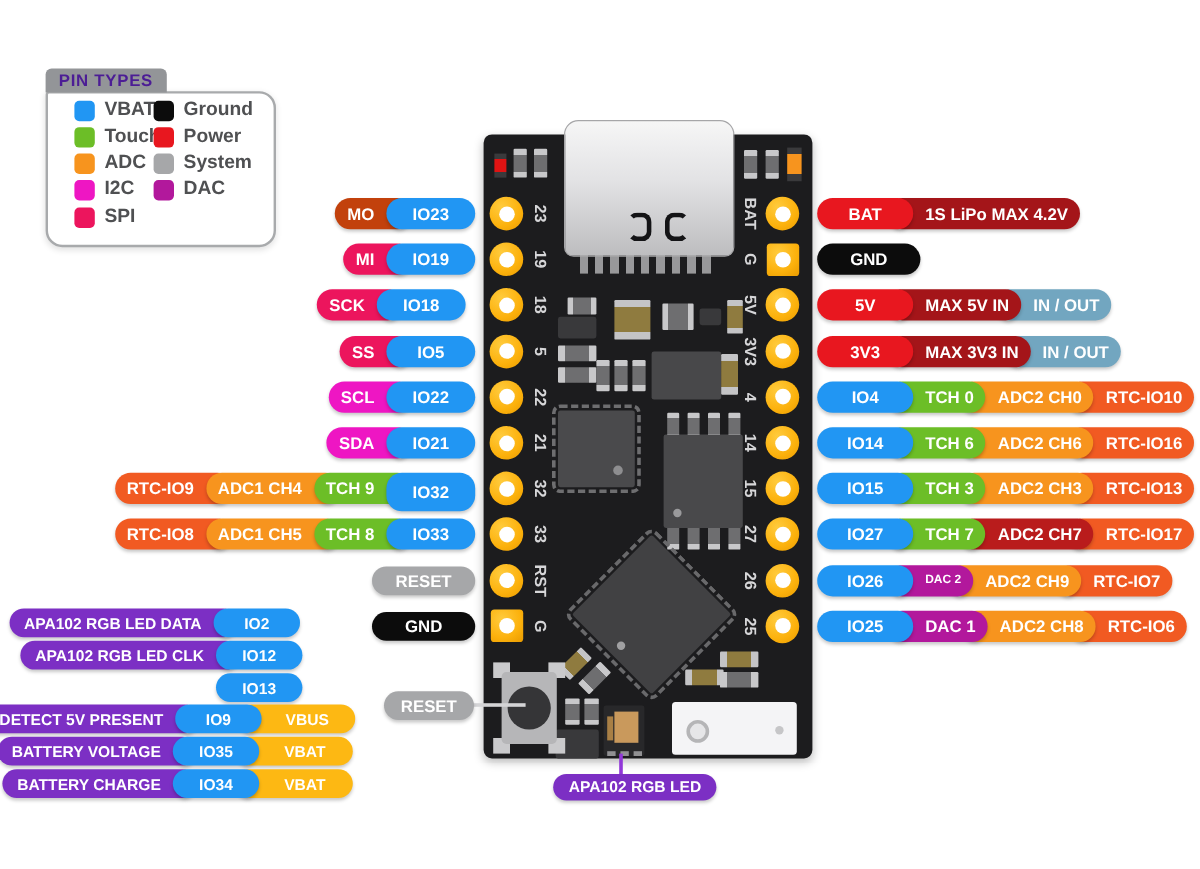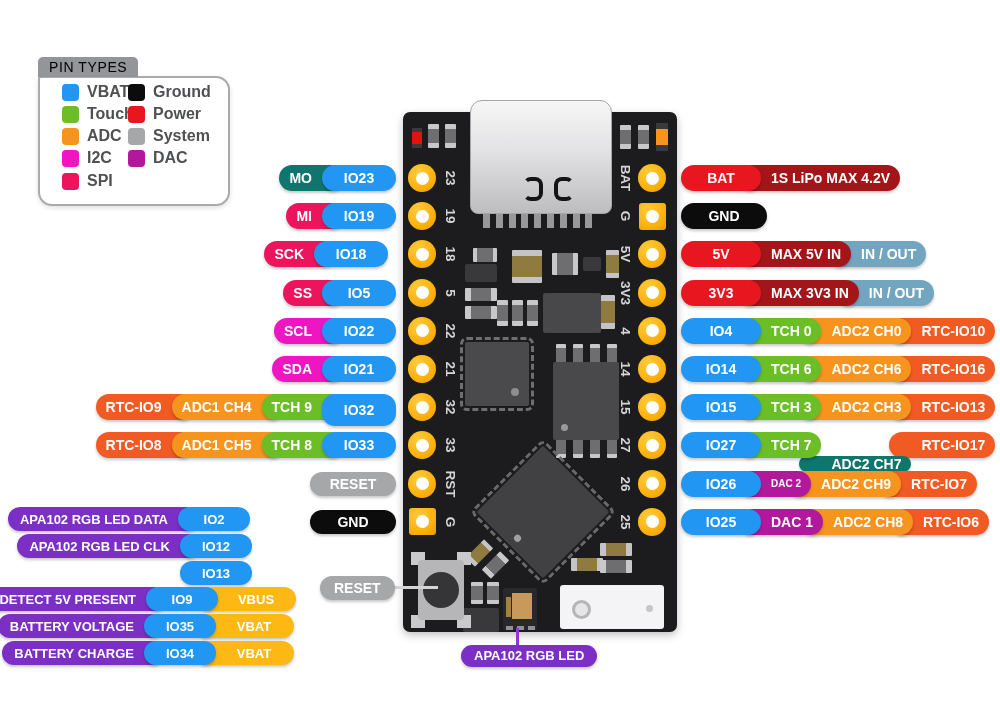--- a/index.html
+++ b/index.html
@@ -24,21 +24,21 @@
             background:repeating-linear-gradient(90deg,#98989A 0 7px,rgba(0,0,0,0) 7px 12.8px);}
   
   .prow{position:absolute;display:flex;z-index:5;}
   .pill{position:relative;display:flex;align-items:center;justify-content:center;color:#fff;
         font-weight:bold;white-space:nowrap;box-shadow:0 2px 3px rgba(0,0,0,.22);}
   
   .legend-box{position:absolute;left:38px;top:76px;width:188px;height:126px;background:#fff;
               border:2px solid #A8AAAC;border-radius:3px 14px 14px 14px;z-index:2;
               box-shadow:0 2px 5px rgba(0,0,0,.12);}
   .legend-tab{position:absolute;left:38px;top:57px;height:20px;line-height:20px;padding:0 11px;
-              background:#939598;color:#000000;font-weight:normal;font-size:14px;letter-spacing:.6px;
+              background:#939598;color:#4c1d95;font-weight:bold;font-size:14px;letter-spacing:.6px;
               border-radius:5px 5px 0 0;z-index:3;}
   .legend-sw{position:absolute;width:17px;height:17px;border-radius:4px;z-index:3;}
   .legend-lb{position:absolute;height:18px;line-height:18px;font-size:16px;font-weight:bold;color:#4F5052;z-index:3;}
   
   .hole{position:absolute;z-index:3;background:radial-gradient(circle at 35% 30%,#FFCB3D,#FCB10C 60%,#E89A00);}
   .hole-in{position:absolute;background:#fff;border-radius:50%;}
   .silk{position:absolute;z-index:3;color:#D6D6D8;font-size:13.5px;font-weight:bold;white-space:nowrap;
         transform:translate(-50%,-50%) rotate(90deg);}
   .callout-pill{position:absolute;z-index:5;color:#fff;font-weight:bold;box-shadow:0 2px 3px rgba(0,0,0,.22);}
   .line{position:absolute;z-index:4;}
@@ -150,21 +150,21 @@
   <div class="usb-body">
     <div class="usb-clip" style="left:52px;top:76px;border-left-color:transparent;"></div>
     <div class="usb-clip" style="left:83px;top:76px;border-right-color:transparent;"></div>
   </div>
 
   <div class="line" style="left:388px;top:586px;width:50px;height:3px;background:#D4D4D6;"></div>
   <div class="callout-pill" style="left: 320px; top: 576px; height: 24px; line-height: 24px; padding: 0px 14px; border-radius: 12px; font-size: 14px; background: rgb(166, 167, 169);">RESET</div>
   <div class="line" style="left:516px;top:628px;width:3px;height:18px;background:#9137D8;"></div>
   <div class="callout-pill" style="left: 461px; top: 645px; height: 22px; line-height: 22px; padding: 0px 13px; border-radius: 11px; font-size: 13px; background: rgb(124, 47, 196);">APA102 RGB LED</div>
 <div class="prow" style="top: 165px; right: 604px;">
-      <div class="pill" style="background: #0f766e; height: 26px; border-radius: 13px; font-size: 14px; z-index: 1; padding: 0px 32px 0px 10px;">MO</div>
+      <div class="pill" style="background: #c2410c; height: 26px; border-radius: 13px; font-size: 14px; z-index: 1; padding: 0px 32px 0px 10px;">MO</div>
       <div class="pill" style="background: rgb(33, 150, 243); height: 26px; border-radius: 13px; font-size: 14px; margin-left: -22px; z-index: 2; padding: 0px 12px; min-width: 50px;">IO23</div>
     </div>
     <div class="prow" style="top: 203.2px; right: 604px; justify-content: center;">
       <div class="pill" style="background: rgb(236, 21, 93); height: 26px; border-radius: 13px; font-size: 14px; z-index: 1; padding: 0px 32px 0px 10px;">MI</div>
       <div class="pill" style="background: rgb(33, 150, 243); height: 26px; border-radius: 13px; font-size: 14px; margin-left: -22px; z-index: 2; padding: 0px 12px; min-width: 50px;">IO19</div>
     </div>
     <div class="prow" style="top: 241.4px; right: 612px; align-items: flex-end;">
       <div class="pill" style="background: rgb(236, 21, 93); height: 26px; border-radius: 13px; font-size: 14px; z-index: 1; padding: 0px 32px 0px 10px;">SCK</div>
       <div class="pill" style="background: rgb(33, 150, 243); height: 26px; border-radius: 13px; font-size: 14px; margin-left: -22px; z-index: 2; padding: 0px 12px; min-width: 50px;">IO18</div>
     </div>
@@ -229,21 +229,21 @@
     </div>
     <div class="prow" style="top: 394.2px; left: 681px;">
       <div class="pill" style="background: rgb(33, 150, 243); height: 26px; border-radius: 13px; font-size: 14px; z-index: 4; padding: 0px 12px; min-width: 56px;">IO15</div>
       <div class="pill" style="background: rgb(108, 190, 39); height: 26px; border-radius: 13px; font-size: 14px; margin-left: -22px; z-index: 3; padding: 0px 10px 0px 32px;">TCH 3</div>
       <div class="pill" style="background: rgb(247, 148, 30); height: 26px; border-radius: 13px; font-size: 14px; margin-left: -22px; z-index: 2; padding: 0px 10px 0px 32px;">ADC2 CH3</div>
       <div class="pill" style="background: rgb(241, 90, 34); height: 26px; border-radius: 13px; font-size: 14px; margin-left: -22px; z-index: 1; padding: 0px 10px 0px 32px;">RTC-IO13</div>
     </div>
     <div class="prow" style="top: 432.4px; left: 681px;">
       <div class="pill" style="background: rgb(33, 150, 243); height: 26px; border-radius: 13px; font-size: 14px; z-index: 4; padding: 0px 12px; min-width: 56px;">IO27</div>
       <div class="pill" style="background: rgb(108, 190, 39); height: 26px; border-radius: 13px; font-size: 14px; margin-left: -22px; z-index: 3; padding: 0px 10px 0px 32px;">TCH 7</div>
-      <div class="pill" style="background: #0f766e; height: 16px; border-radius: 13px; font-size: 14px; margin-left: -22px; z-index: 2; padding: 0px 10px 0px 32px; margin-top: 24px;">ADC2 CH7</div>
+      <div class="pill" style="background: #b91c1c; height: 26px; border-radius: 13px; font-size: 14px; margin-left: -22px; z-index: 2; padding: 0px 10px 0px 32px;">ADC2 CH7</div>
       <div class="pill" style="background: rgb(241, 90, 34); height: 26px; border-radius: 13px; font-size: 14px; margin-left: -22px; z-index: 1; padding: 0px 10px 0px 32px;">RTC-IO17</div>
     </div>
     <div class="prow" style="top: 470.6px; left: 681px;">
       <div class="pill" style="background: rgb(33, 150, 243); height: 26px; border-radius: 13px; font-size: 14px; z-index: 4; padding: 0px 12px; min-width: 56px;">IO26</div>
       <div class="pill" style="background: rgb(178, 24, 156); height: 26px; border-radius: 13px; font-size: 10px; margin-left: -22px; z-index: 3; padding: 0px 10px 0px 32px;">DAC 2</div>
       <div class="pill" style="background: rgb(247, 148, 30); height: 26px; border-radius: 13px; font-size: 14px; margin-left: -22px; z-index: 2; padding: 0px 10px 0px 32px;">ADC2 CH9</div>
       <div class="pill" style="background: rgb(241, 90, 34); height: 26px; border-radius: 13px; font-size: 14px; margin-left: -22px; z-index: 1; padding: 0px 10px 0px 32px;">RTC-IO7</div>
     </div>
     <div class="prow" style="top: 508.8px; left: 681px;">
       <div class="pill" style="background: rgb(33, 150, 243); height: 26px; border-radius: 13px; font-size: 14px; z-index: 4; padding: 0px 12px; min-width: 56px;">IO25</div>

